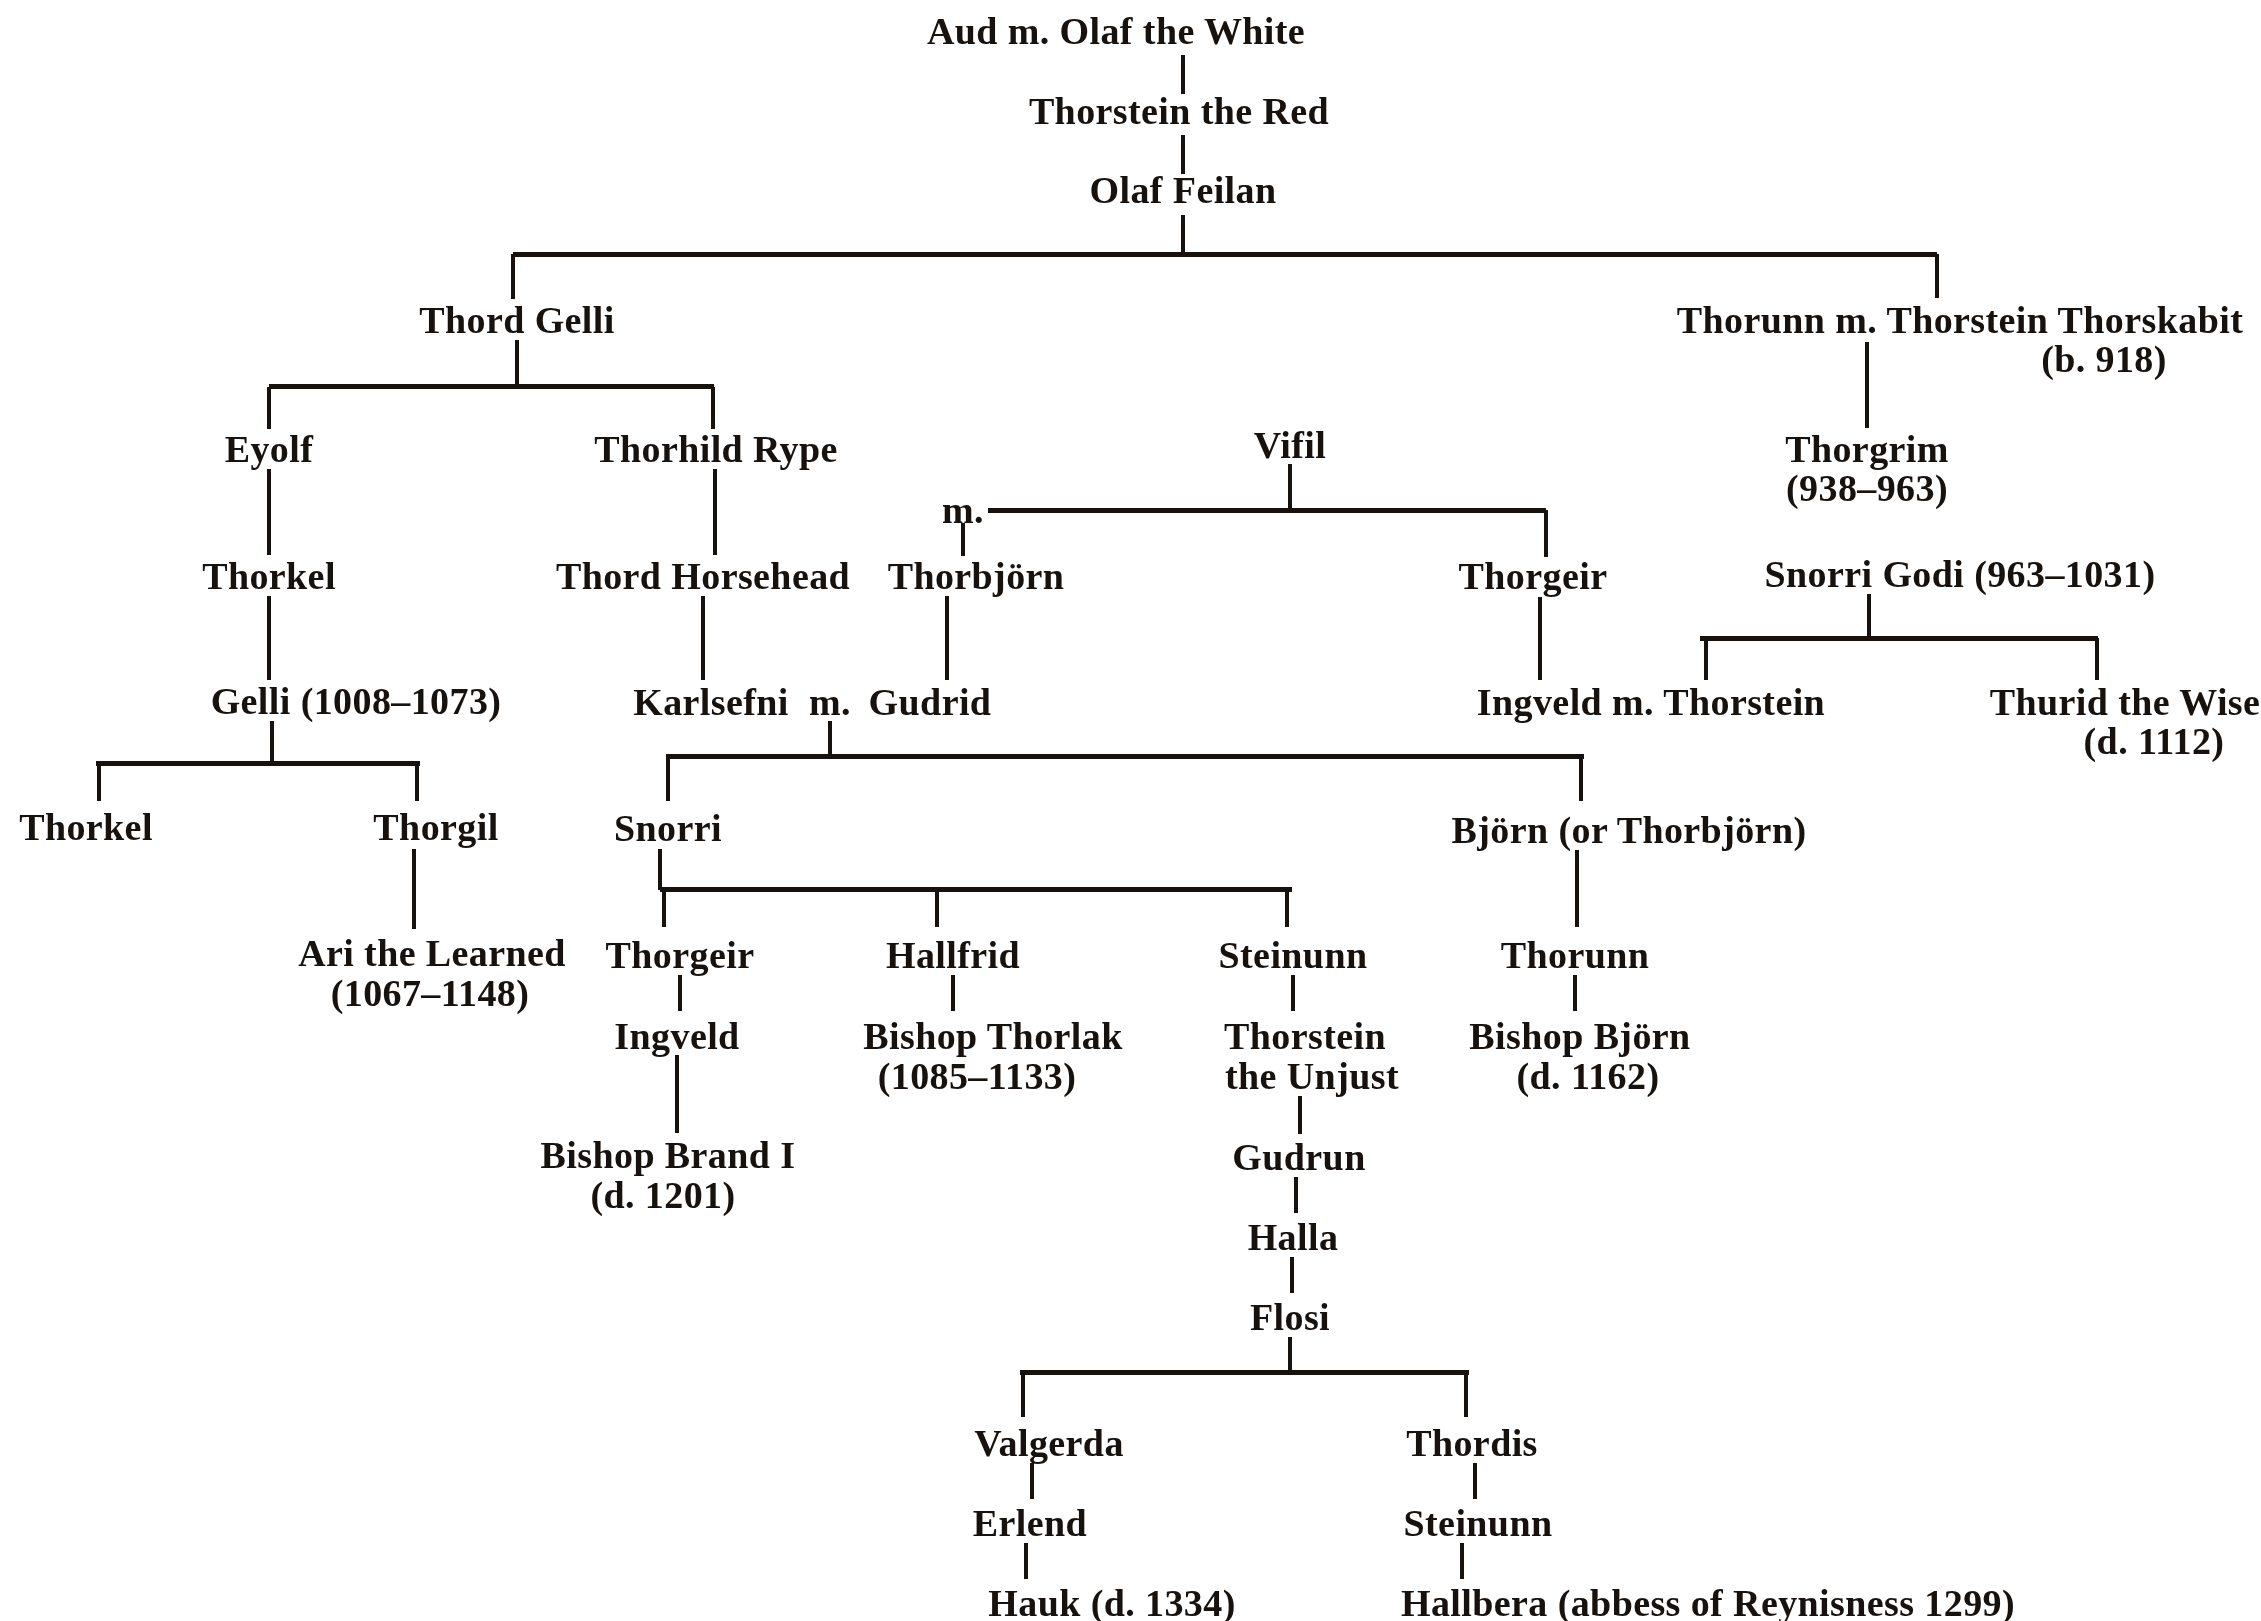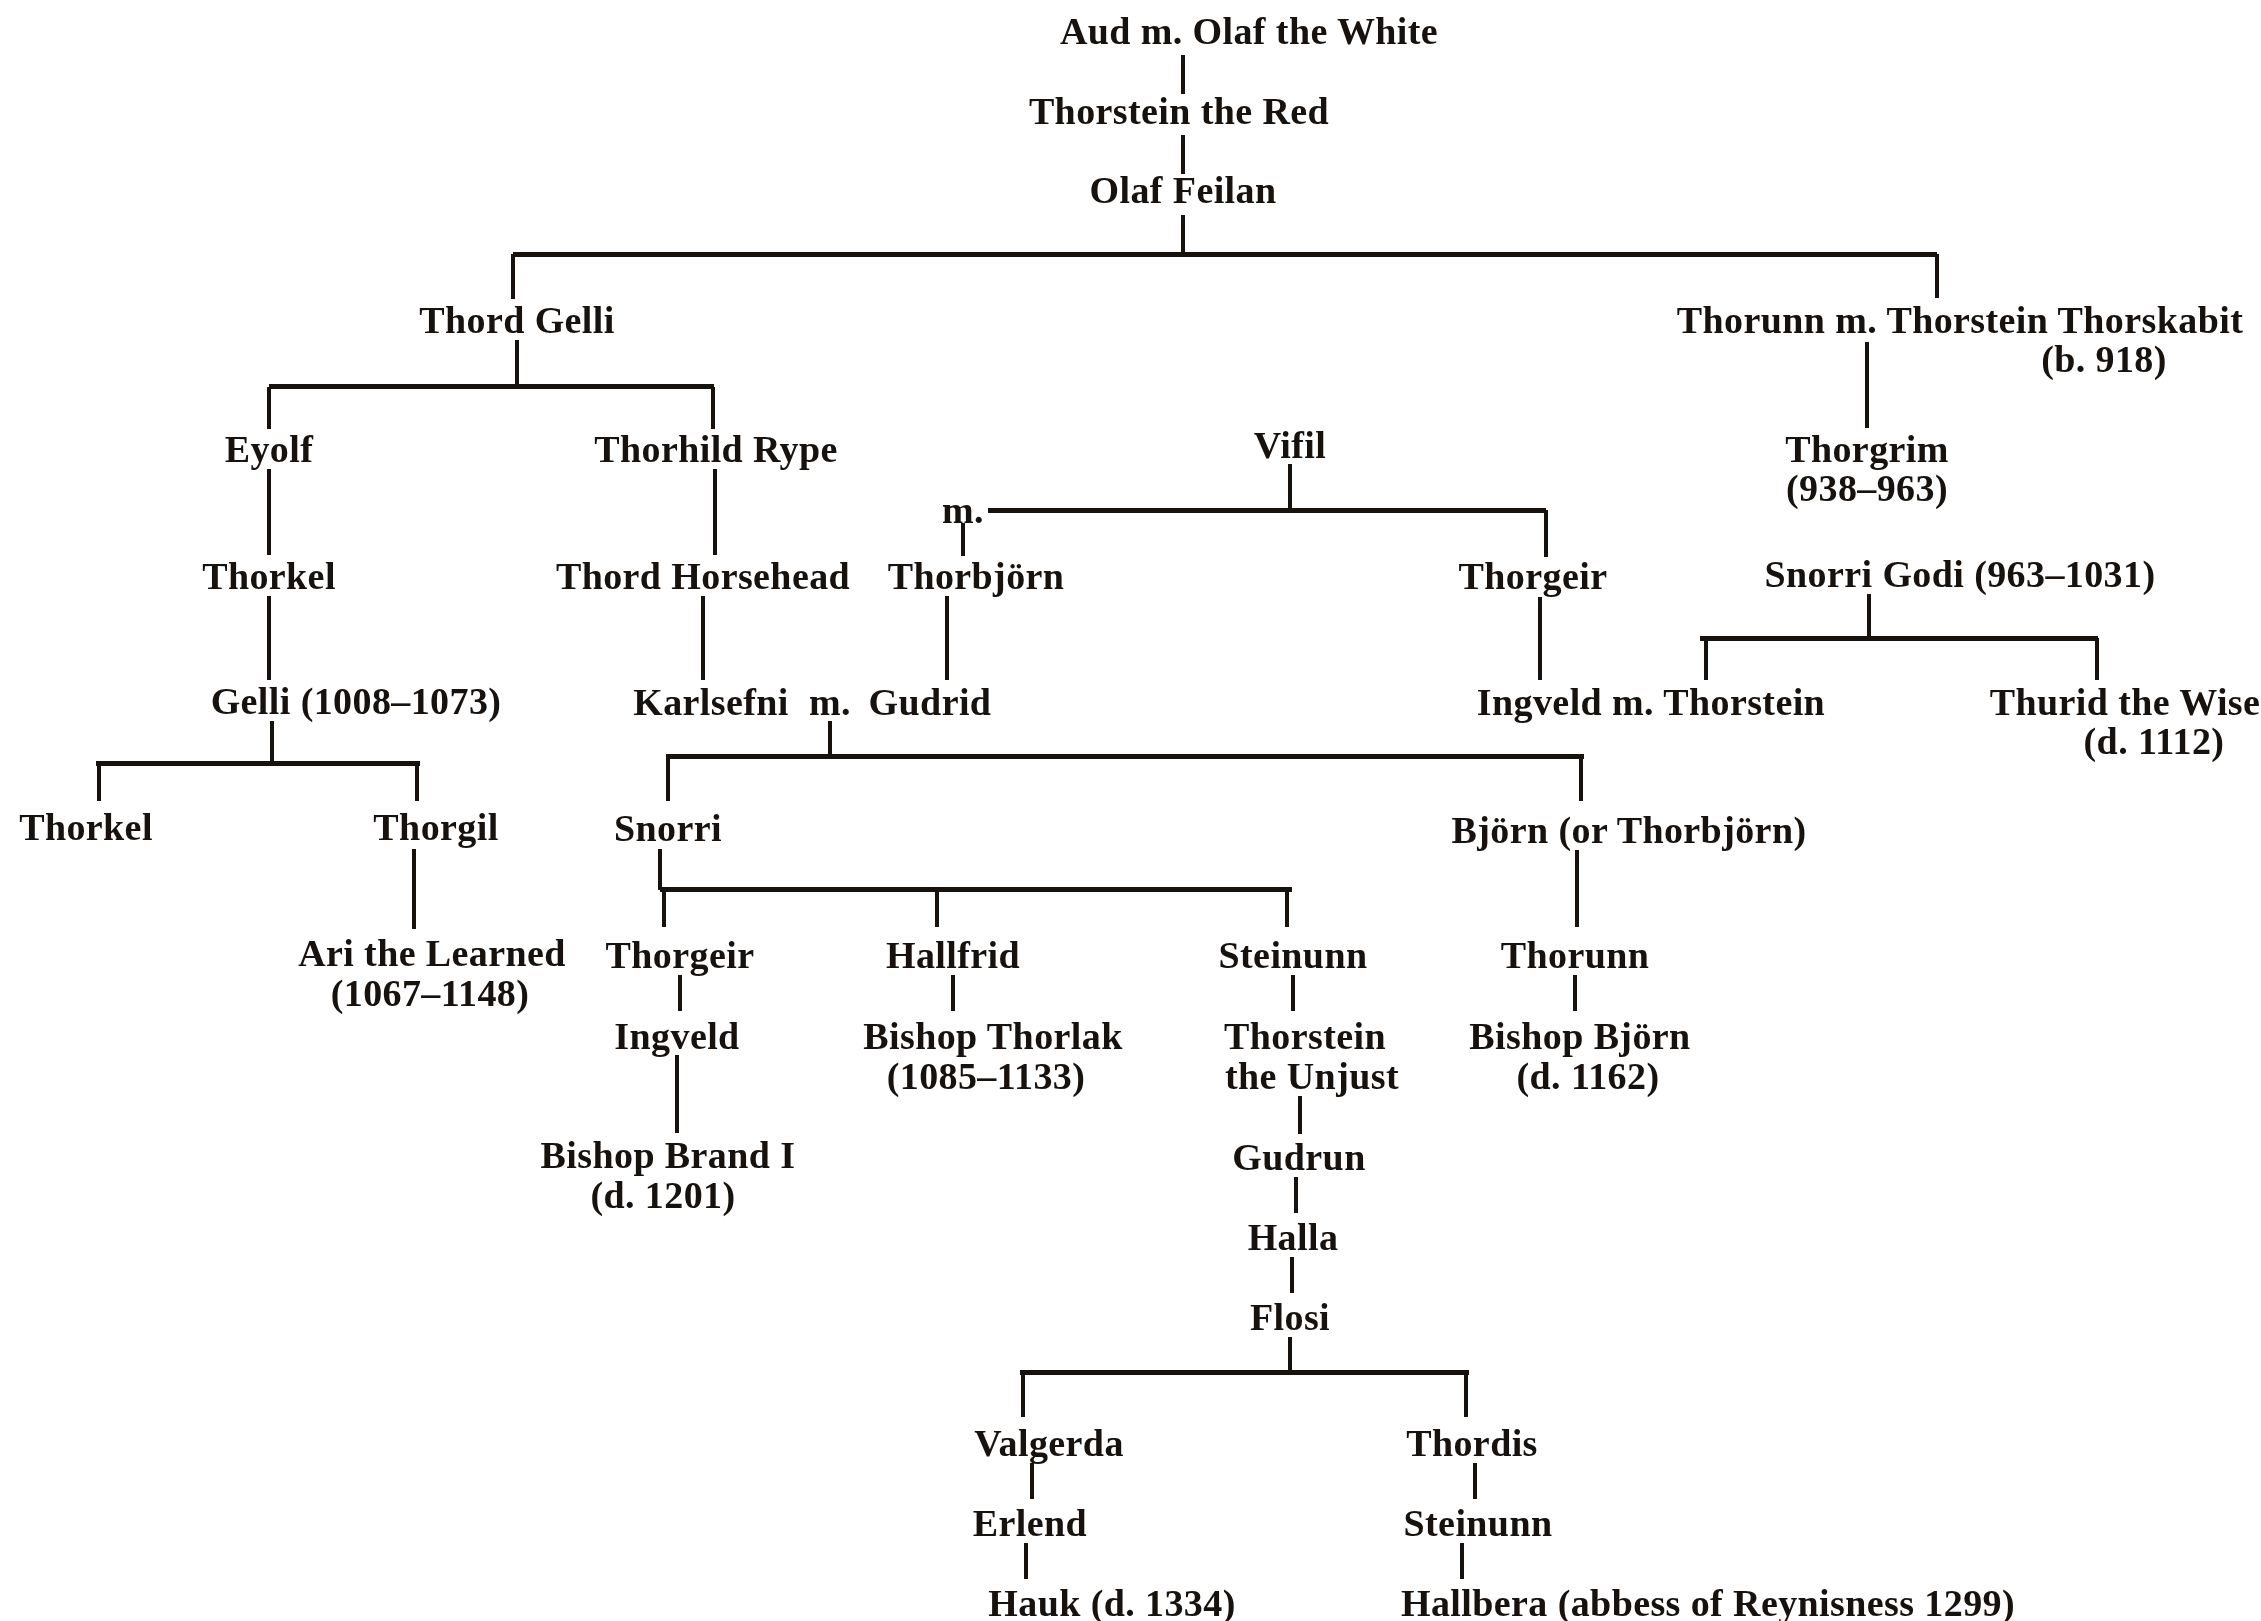--- a/index.html
+++ b/index.html
@@ -76,21 +76,21 @@
     <div class="edge" style="left: 1294px; top: 1177px; width: 4.4px; height: 36px;"></div>
     <div class="edge" style="left: 1290px; top: 1257px; width: 4.4px; height: 36px;"></div>
     <div class="edge" style="left: 1288px; top: 1337px; width: 4.4px; height: 35px;"></div>
     <div class="edge" style="left: 1020px; top: 1370px; width: 449px; height: 5.1px;"></div>
     <div class="edge" style="left: 1021px; top: 1372px; width: 4.4px; height: 45px;"></div>
     <div class="edge" style="left: 1464px; top: 1372px; width: 4.4px; height: 45px;"></div>
     <div class="edge" style="left: 1030px; top: 1463px; width: 4.4px; height: 36px;"></div>
     <div class="edge" style="left: 1473px; top: 1463px; width: 4.4px; height: 36px;"></div>
     <div class="edge" style="left: 1024px; top: 1543px; width: 4.4px; height: 36px;"></div>
     <div class="edge" style="left: 1460px; top: 1543px; width: 4.4px; height: 36px;"></div>
-    <div class="node" style="left: 1249px; top: 11.6px;">Aud m. Olaf the White</div>
+    <div class="node" style="left: 1116px; top: 11.6px;">Aud m. Olaf the White</div>
     <div class="node" style="left: 1179px; top: 92px;">Thorstein the Red</div>
     <div class="node" style="left: 1183px; top: 171px;">Olaf Feilan</div>
     <div class="node" style="left: 517px; top: 301px;">Thord Gelli</div>
     <div class="node" style="left: 1960px; top: 301px;">Thorunn m. Thorstein Thorskabit</div>
     <div class="node" style="left: 2104px; top: 340px;">(b. 918)</div>
     <div class="node" style="left: 269px; top: 430px;">Eyolf</div>
     <div class="node" style="left: 716px; top: 430px;">Thorhild Rype</div>
     <div class="node" style="left: 1290px; top: 426px;">Vifil</div>
     <div class="node" style="left: 1867px; top: 430px;">Thorgrim</div>
     <div class="node" style="left: 1867px; top: 469px;">(938–963)</div>
@@ -112,21 +112,21 @@
     <div class="node" style="left: 668px; top: 809px;">Snorri</div>
     <div class="node" style="left: 1629px; top: 811px;">Björn (or Thorbjörn)</div>
     <div class="node" style="left: 432px; top: 934px;">Ari the Learned</div>
     <div class="node" style="left: 430px; top: 974px;">(1067–1148)</div>
     <div class="node" style="left: 680px; top: 936px;">Thorgeir</div>
     <div class="node" style="left: 953px; top: 936px;">Hallfrid</div>
     <div class="node" style="left: 1293px; top: 936px;">Steinunn</div>
     <div class="node" style="left: 1575px; top: 936px;">Thorunn</div>
     <div class="node" style="left: 677px; top: 1017px;">Ingveld</div>
     <div class="node" style="left: 993px; top: 1017px;">Bishop Thorlak</div>
-    <div class="node" style="left: 977px; top: 1057px; margin-left: 9px;">(1085–1133)</div>
+    <div class="node" style="left: 977px; top: 1057px;">(1085–1133)</div>
     <div class="node" style="left: 1305px; top: 1017px;">Thorstein</div>
     <div class="node" style="left: 1312px; top: 1057px;">the Unjust</div>
     <div class="node" style="left: 1580px; top: 1017px;">Bishop Björn</div>
     <div class="node" style="left: 1588px; top: 1057px;">(d. 1162)</div>
     <div class="node" style="left: 668px; top: 1136px;">Bishop Brand I</div>
     <div class="node" style="left: 663px; top: 1176px;">(d. 1201)</div>
     <div class="node" style="left: 1299px; top: 1138px;">Gudrun</div>
     <div class="node" style="left: 1293px; top: 1218px;">Halla</div>
     <div class="node" style="left: 1290px; top: 1298px;">Flosi</div>
     <div class="node" style="left: 1049px; top: 1424px;">Valgerda</div>

